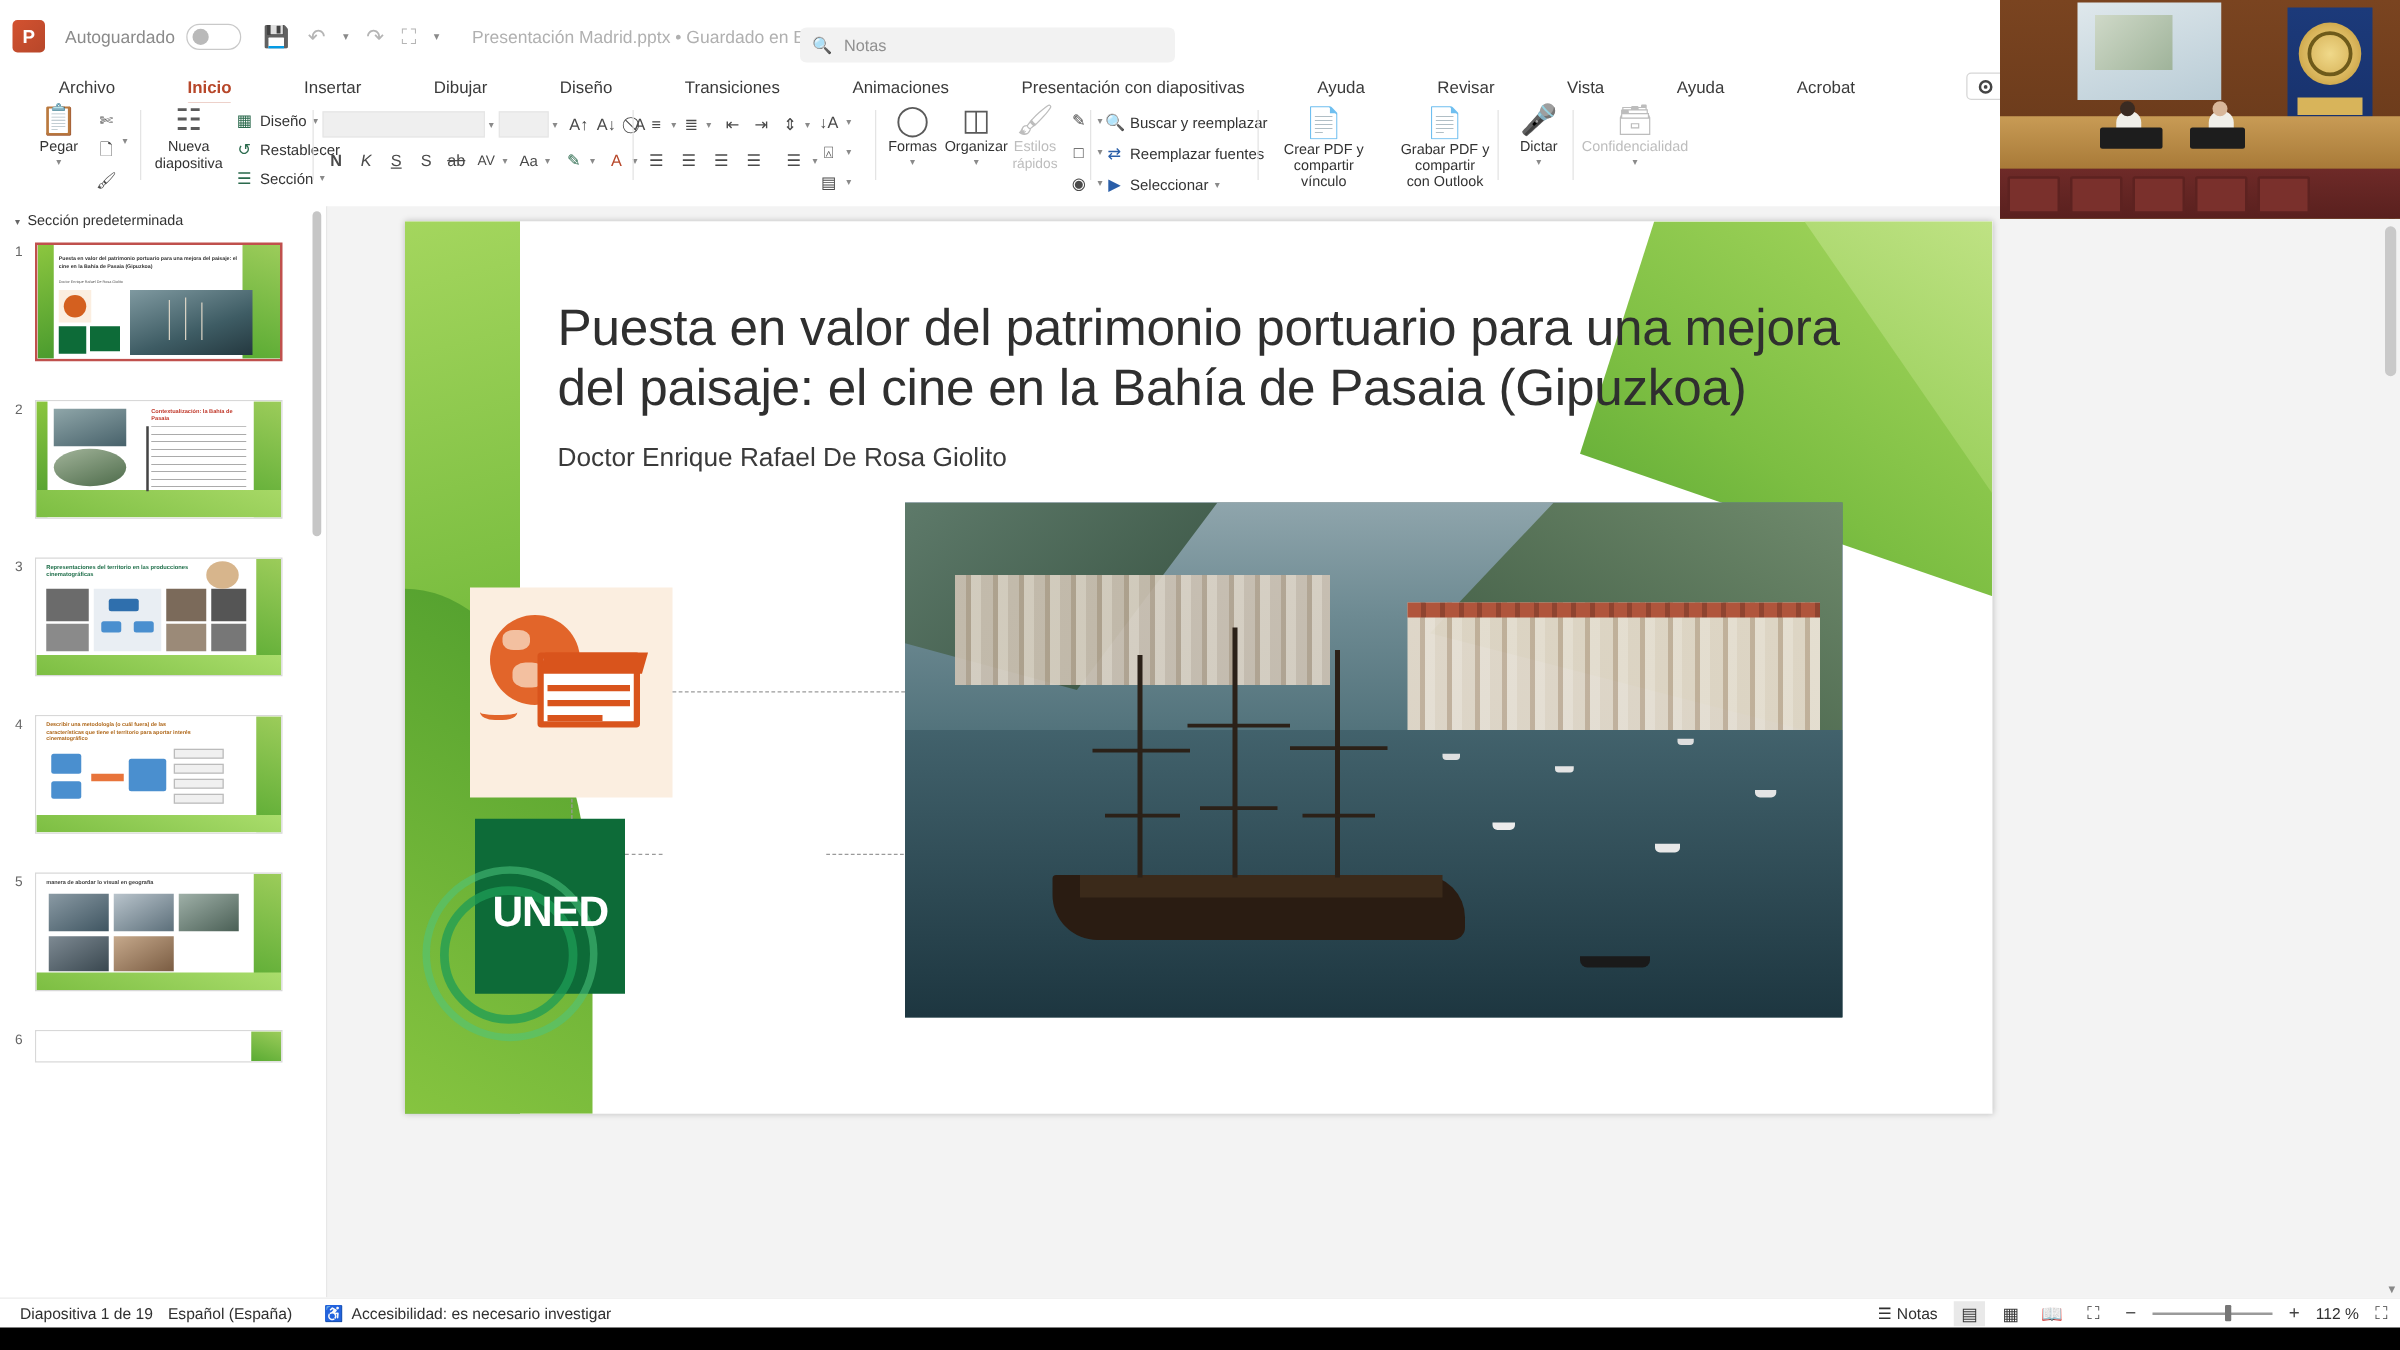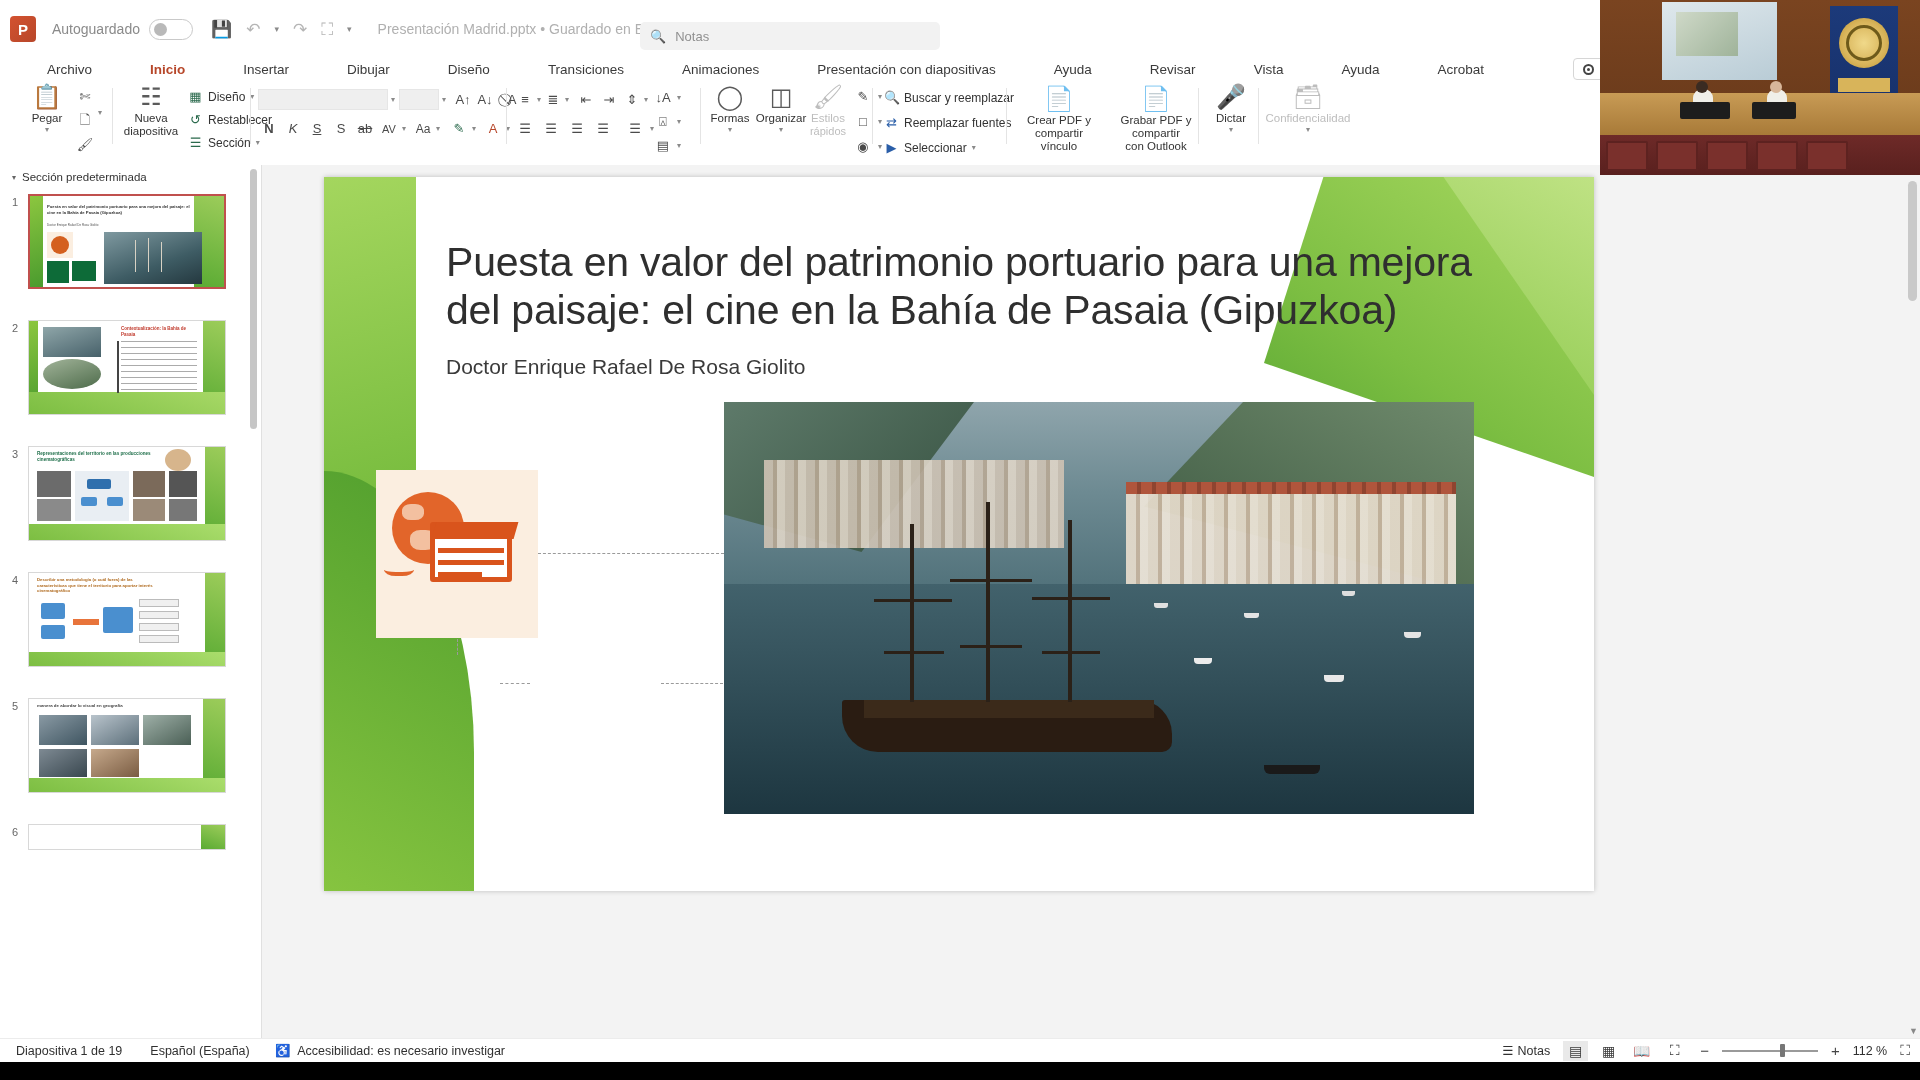--- a/index.html
+++ b/index.html
@@ -612,36 +612,44 @@
           <div style="position:absolute;left:54px;top:52px;width:82px;height:17px;background:#d9541c;
                       transform:skewX(-16deg) translateX(4px);"></div>
           <div style="position:absolute;left:62px;top:78px;width:66px;height:5px;background:#d9541c;"></div>
           <div style="position:absolute;left:62px;top:90px;width:66px;height:5px;background:#d9541c;"></div>
           <div style="position:absolute;left:62px;top:102px;width:44px;height:5px;background:#d9541c;"></div>
           <div style="position:absolute;left:8px;top:90px;width:30px;height:16px;border-bottom:4px solid #e2652a;
                       border-radius:0 0 40% 40%;"></div>
         </div>
       </div>
 
+      <div class="unedbox">
+        <div style="position:absolute;left:-28px;bottom:-24px;width:110px;height:110px;border-radius:50%;
+                    border:7px solid #1e9c55;opacity:.75;"></div>
+        <div style="position:absolute;left:-42px;bottom:-38px;width:140px;height:140px;border-radius:50%;
+                    border:6px solid #4cc47d;opacity:.55;"></div>
+        <div style="position:absolute;left:14px;top:56px;font-size:34px;font-weight:bold;color:#fff;
+                    letter-spacing:-1px;font-family:'Liberation Sans',sans-serif;">UNED</div>
+      </div>
 
 
       <div class="dashline" style="left:214px;top:376px;width:186px;"></div>
       <div class="dashvert" style="left:133px;top:462px;height:16px;"></div>
       <div class="dashline" style="left:176px;top:506px;width:30px;"></div>
       <div class="dashline" style="left:337px;top:506px;width:62px;"></div>
     </div>
 
     <div class="canvas-arrow" style="top:2px;">▲</div>
     <div class="canvas-scroll" style="top:16px;"></div>
     <div class="canvas-arrow" style="bottom:2px;">▼</div>
   </div>
 
   <div class="statusbar">
     <div class="sb-item">Diapositiva 1 de 19</div>
-    <div class="sb-item" style="margin-left:28px;">Español (España)</div>
+    <div class="sb-item" style="margin-left:12px;">Español (España)</div>
     <div class="sb-item" style="margin-left:26px;">
       <span>♿</span>
       <span>Accesibilidad: es necesario investigar</span>
     </div>
 
     <div class="sb-right">
       <div class="sb-item" style="margin-left:0;gap:4px;">
         <span>☰</span>
         <span>Notas</span>
       </div>

